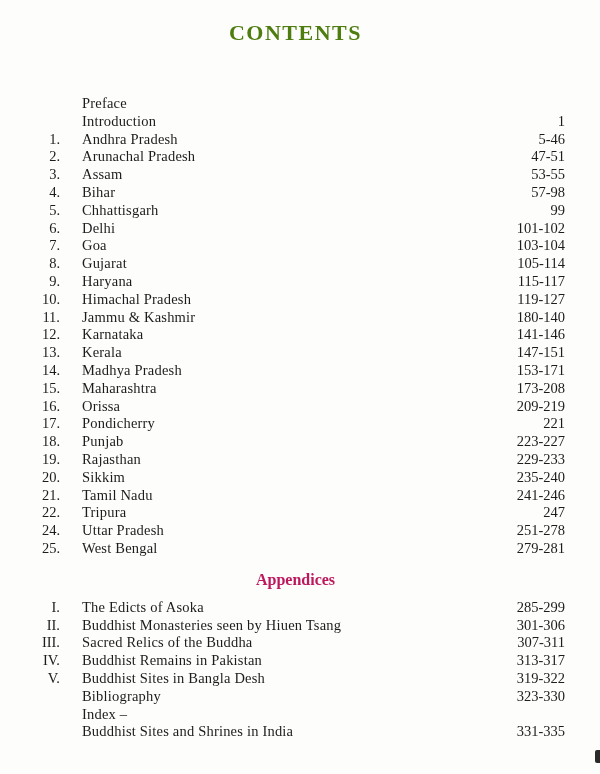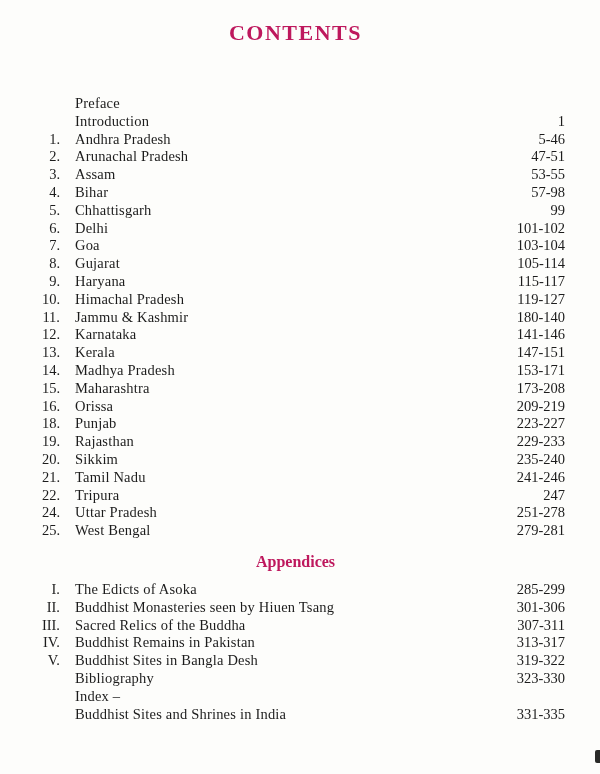--- a/index.html
+++ b/index.html
@@ -17,40 +17,40 @@
     box-sizing: border-box;
     padding: 20px 35px 0 26px;
     overflow: hidden;
   }
   .title {
     margin: 0;
     text-align: center;
     font-size: 22px;
     font-weight: bold;
     letter-spacing: 1.5px;
-    color: #be185d;
+    color: #4d7c0f;
   }
   .toc {
     margin-top: 49px;
   }
   .row {
     display: flex;
     align-items: baseline;
     line-height: 17.8px;
     font-size: 14.5px;
     white-space: nowrap;
   }
   .num {
     display: inline-block;
     width: 34px;
     text-align: right;
     flex: 0 0 auto;
   }
   .label {
-    margin-left: 15px;
+    margin-left: 22px;
     flex: 0 1 auto;
     letter-spacing: 0.2px;
   }
   .pages {
     margin-left: auto;
     text-align: right;
     flex: 0 0 auto;
   }
   .appendices-heading {
     margin: 13px 0 10px 0;
@@ -163,20 +163,25 @@
           <span class="num">15.</span>
           <span class="label">Maharashtra</span>
           <span class="pages">173-208</span>
         </div>
         <div class="row">
           <span class="num">16.</span>
           <span class="label">Orissa</span>
           <span class="pages">209-219</span>
         </div>
         <div class="row">
+          <span class="num">17.</span>
+          <span class="label">Pondicherry</span>
+          <span class="pages">221</span>
+        </div>
+        <div class="row">
           <span class="num">18.</span>
           <span class="label">Punjab</span>
           <span class="pages">223-227</span>
         </div>
         <div class="row">
           <span class="num">19.</span>
           <span class="label">Rajasthan</span>
           <span class="pages">229-233</span>
         </div>
         <div class="row">

